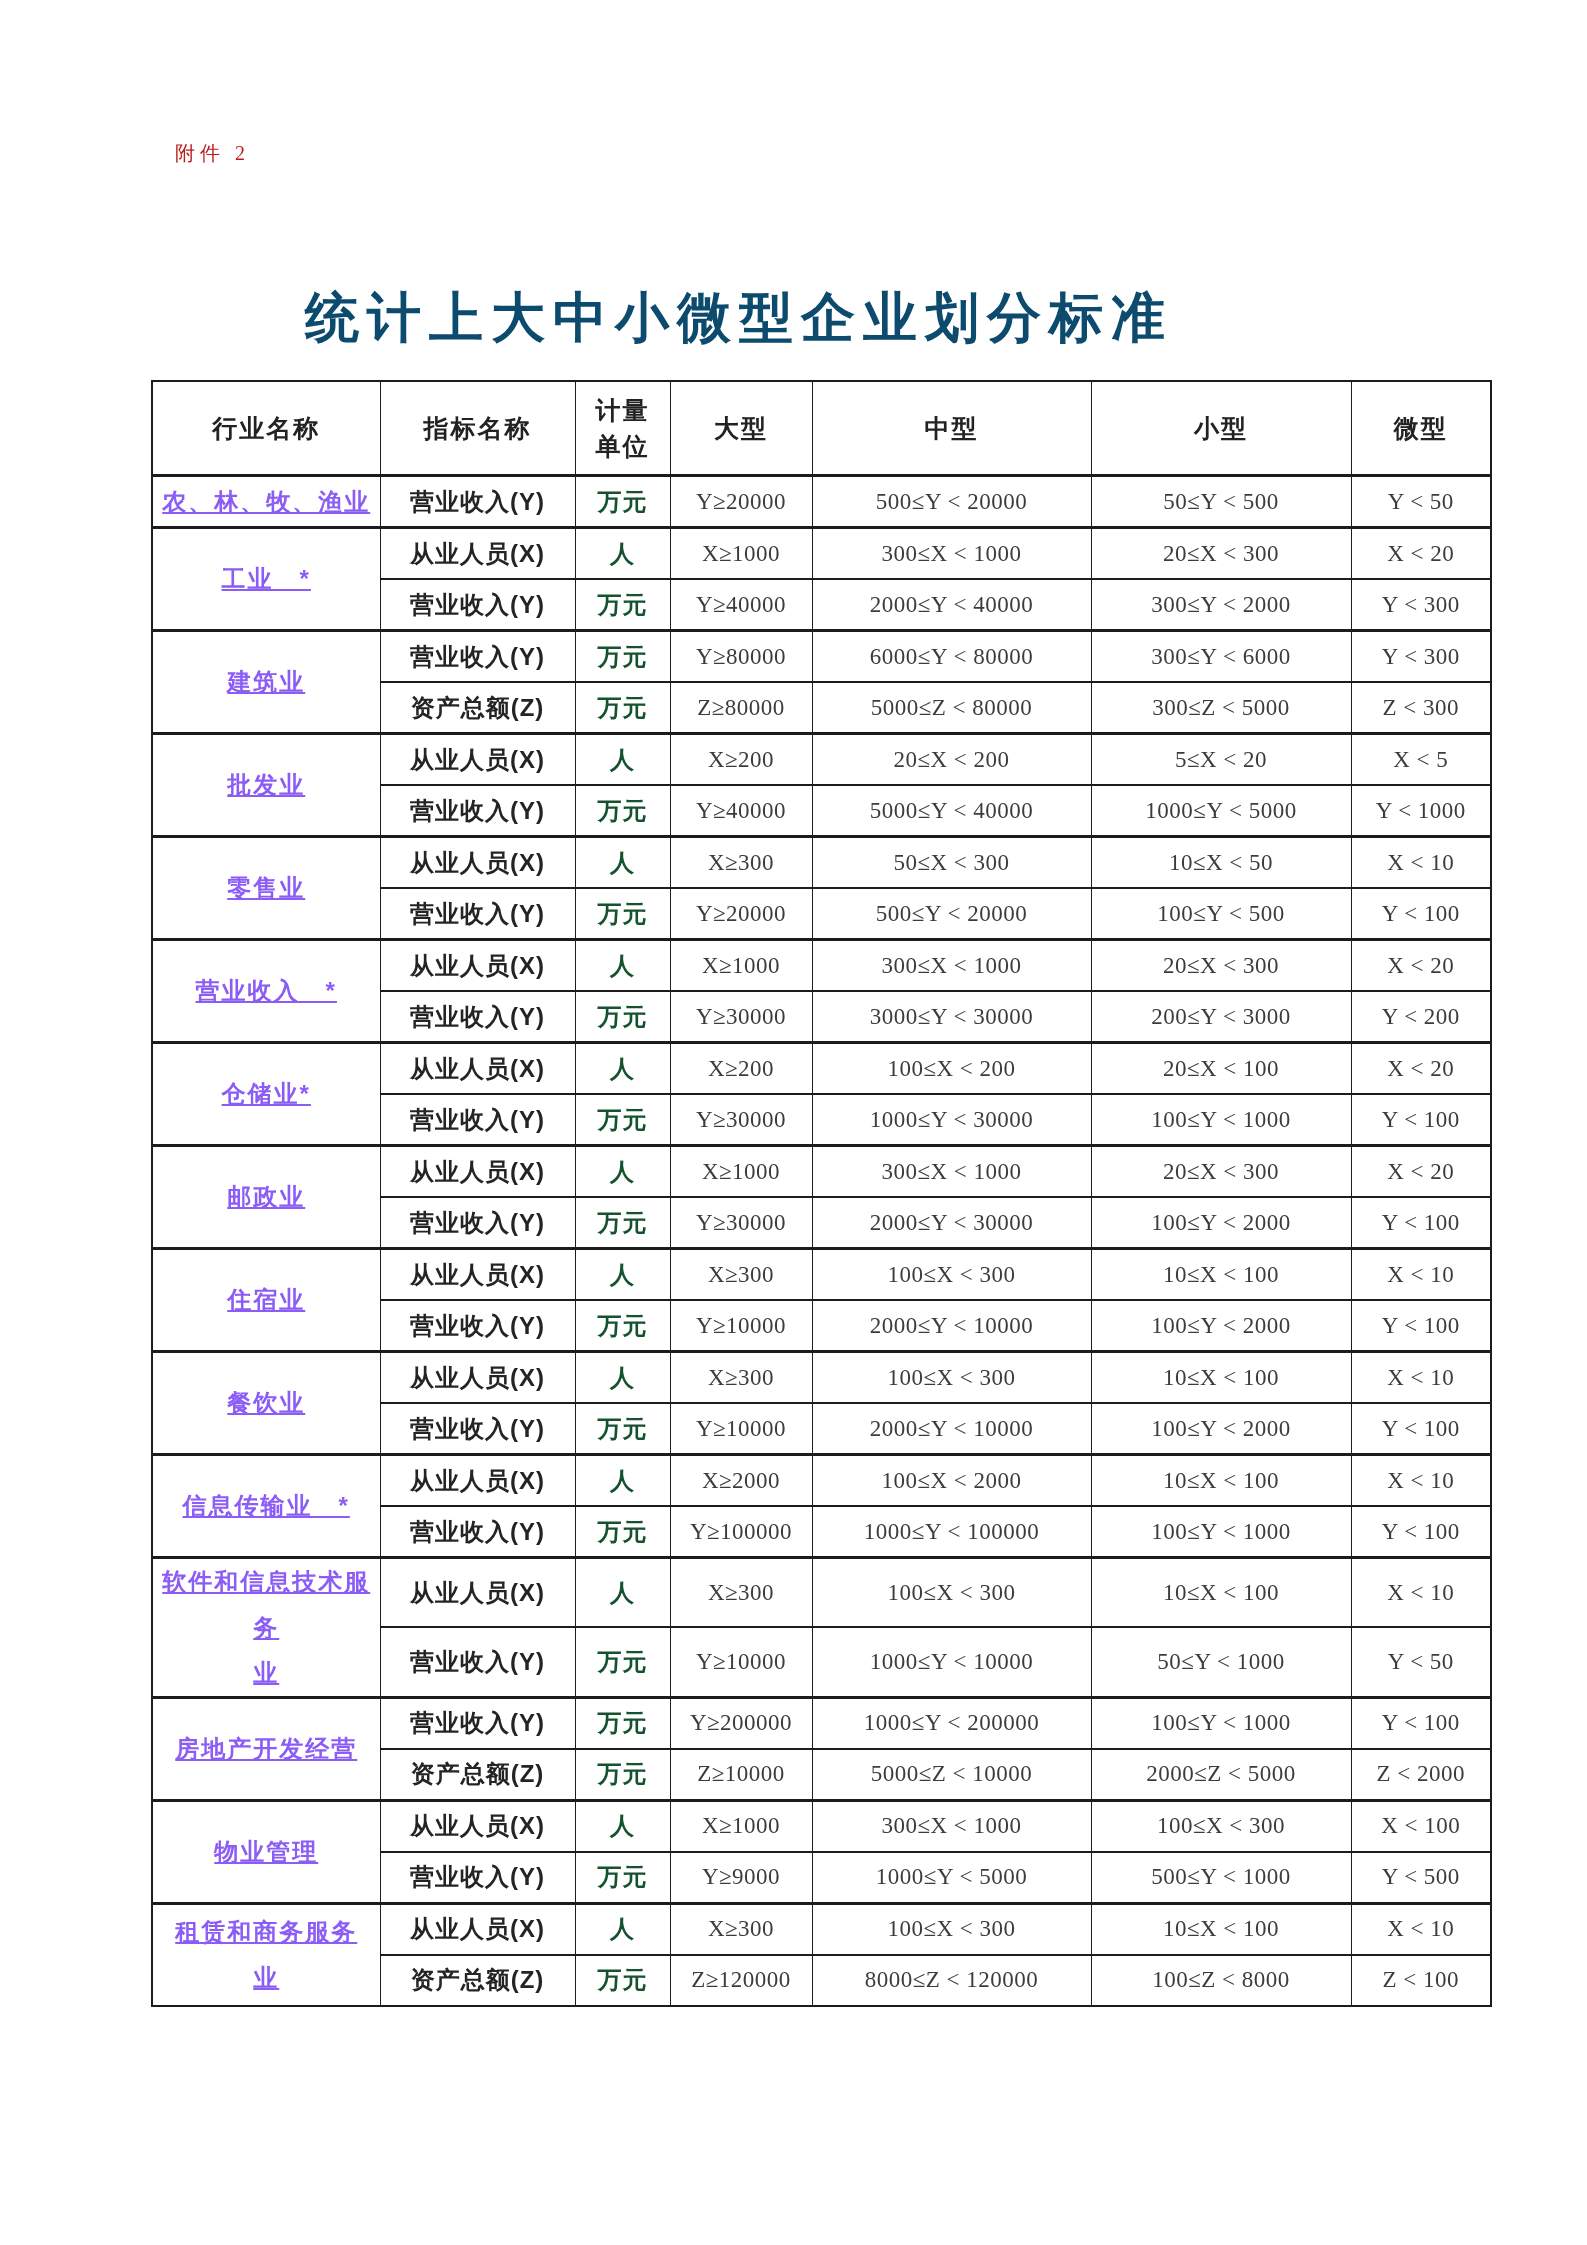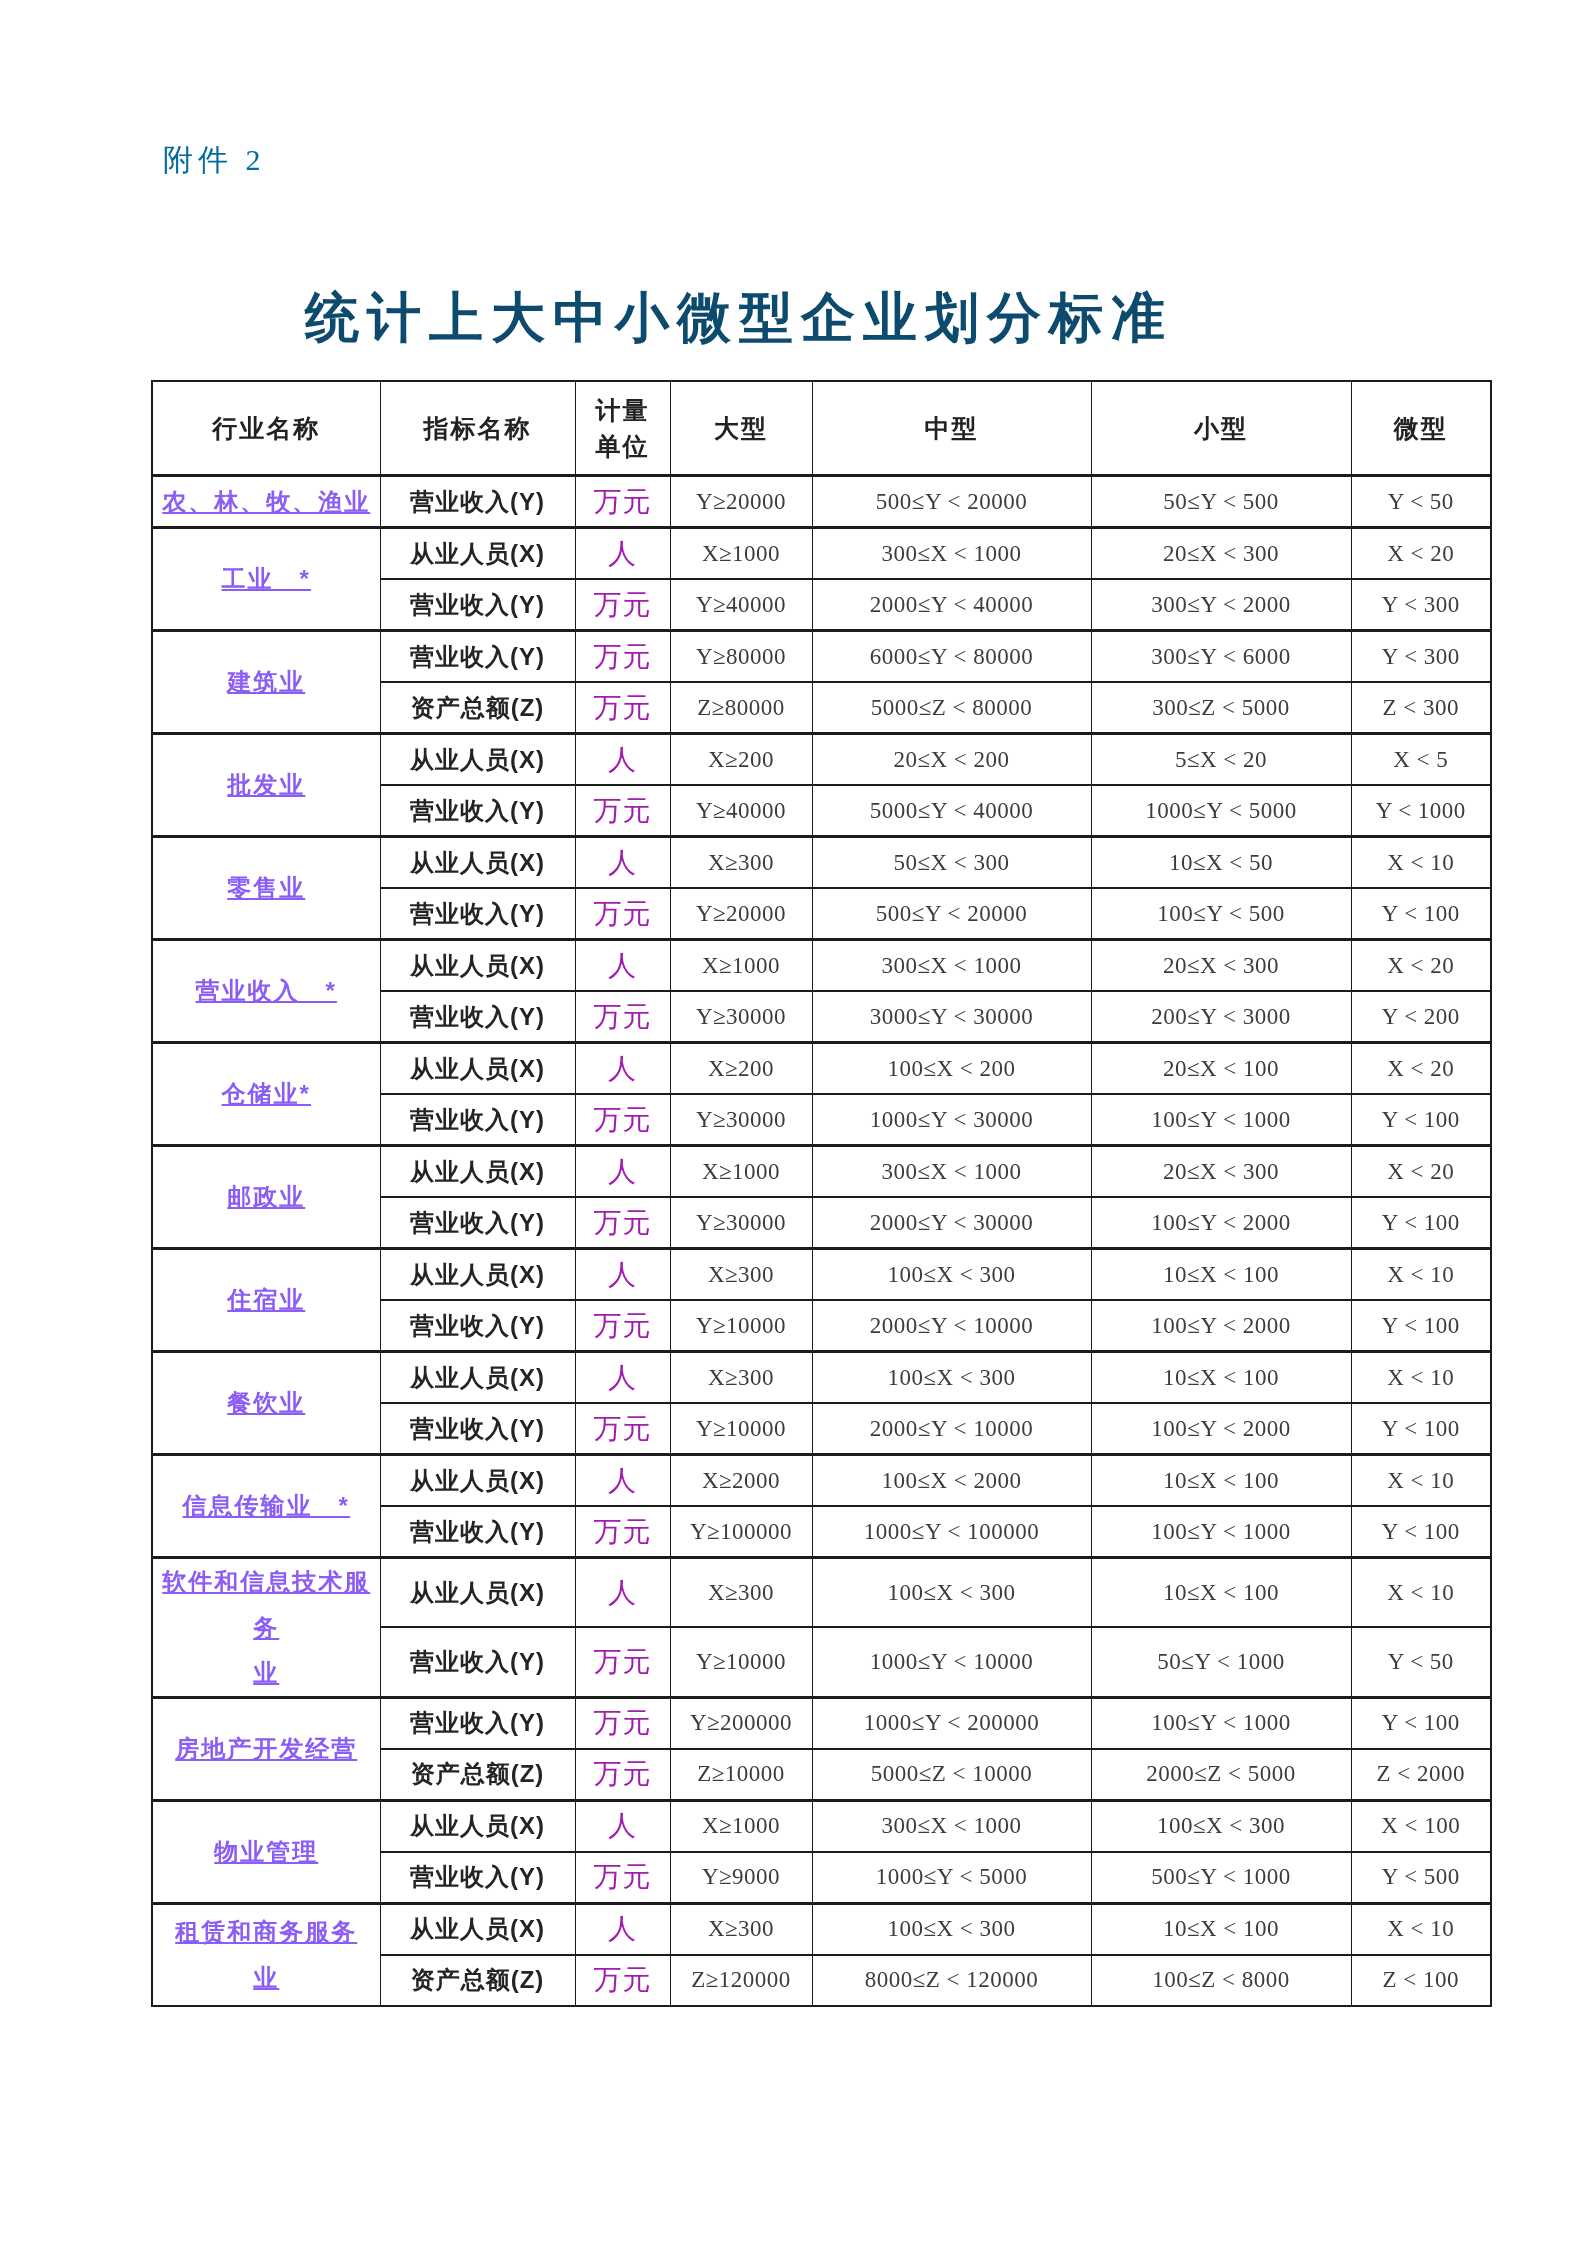--- a/index.html
+++ b/index.html
@@ -7,26 +7,26 @@
     position:relative;
     width:1587px;
     height:2245px;
     background:#ffffff;
     font-family:"Liberation Sans","DejaVu Sans",sans-serif;
     color:#1f1f1f;
     overflow:hidden;
   }
   .attachment{
     position:absolute;
-    left:163px;
+    left:175px;
     top:140px;
     font-family:"Liberation Serif","DejaVu Serif",serif;
-    font-size:30px;
+    font-size:20px;
     letter-spacing:5px;
-    color:#0369a1;
+    color:#b91c1c;
   }
   .doc-title{
     position:absolute;
     left:305px;
     top:282px;
     font-family:"Liberation Serif","DejaVu Serif",serif;
     font-size:54px;
     font-weight:bold;
     letter-spacing:8px;
     color:#0c4a6e;
@@ -80,24 +80,24 @@
     line-height:1.9;
     text-decoration:underline;
   }
   td.indicator{
     font-size:24px;
     font-weight:700;
     letter-spacing:1px;
     color:#242424;
   }
   td.unit{
-    font-size:28px;
-    font-weight:400;
+    font-size:24px;
+    font-weight:700;
     letter-spacing:1px;
-    color:#a21caf;
+    color:#14532d;
   }
   td.val{
     font-family:"Liberation Serif","DejaVu Serif",serif;
     font-size:23px;
     color:#3c3c3c;
     letter-spacing:0.5px;
     white-space:nowrap;
   }
   .footer{
     position:absolute;

